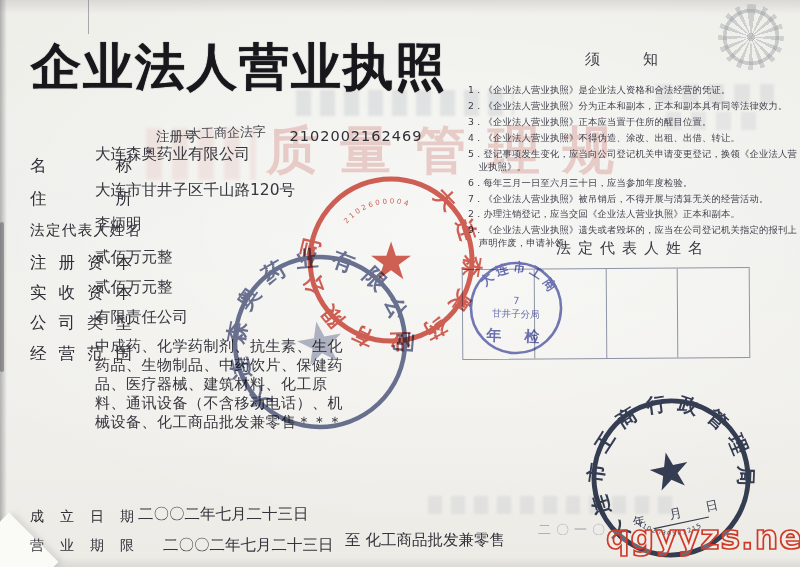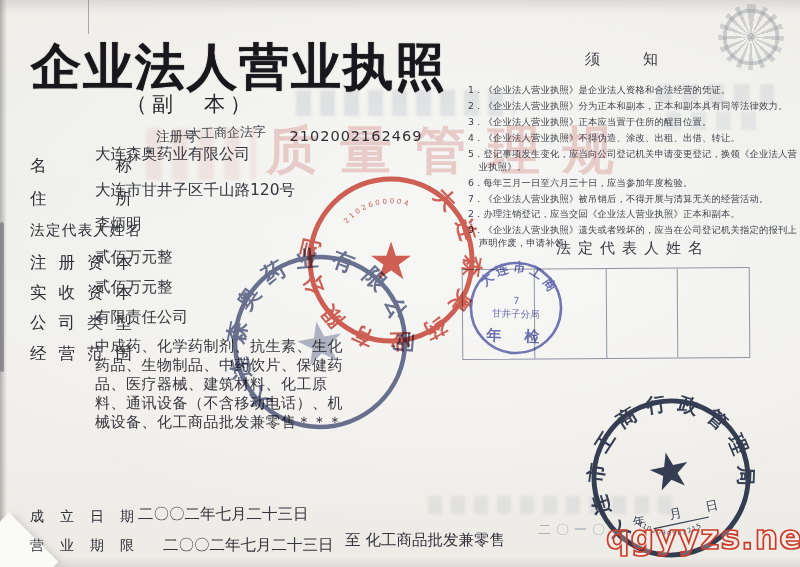--- a/index.html
+++ b/index.html
@@ -97,21 +97,20 @@
   <div class="bleed-watermark">质量管理规</div>
   <div class="bleed-pink2"></div>
   <div class="bleed-block bb1"></div>
   <div class="bleed-block bb2"></div>
   <div class="bleed-block bb3"></div>
   <div class="bleed-block bb4"></div>
 
   <div class="emblem"></div>
 
   <div class="title">企业法人营业执照</div>
-  <div class="subtitle">（副　本）</div>
   <div class="regline">
     <span class="reg-label">注册号</span><span class="reg-prefix">大工商企法字</span><span class="reg-no">2102002162469</span>
   </div>
 
   <div class="flabel" style="top:155px">名　称</div>
   <div class="flabel" style="top:188px">住　所</div>
   <div class="flabel small" style="top:221px">法定代表人姓名</div>
   <div class="flabel" style="top:252px">注 册 资 本</div>
   <div class="flabel" style="top:282px">实 收 资 本</div>
   <div class="flabel" style="top:312px">公 司 类 型</div>

